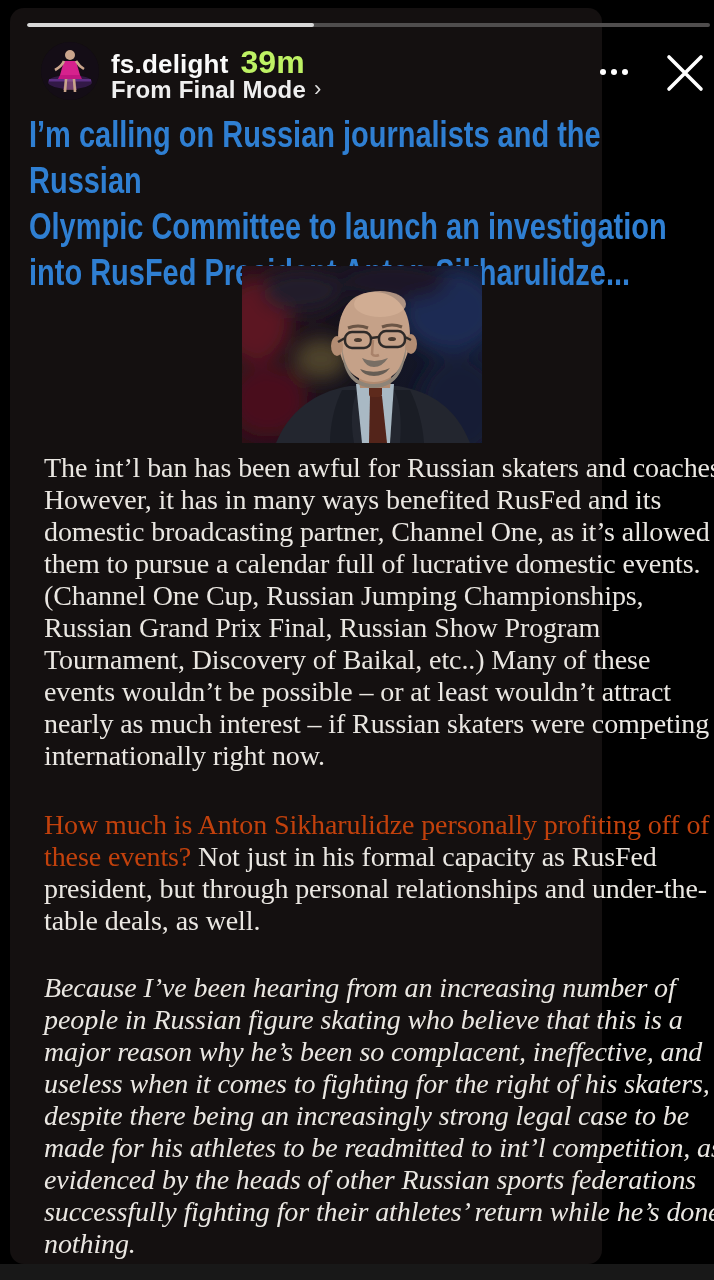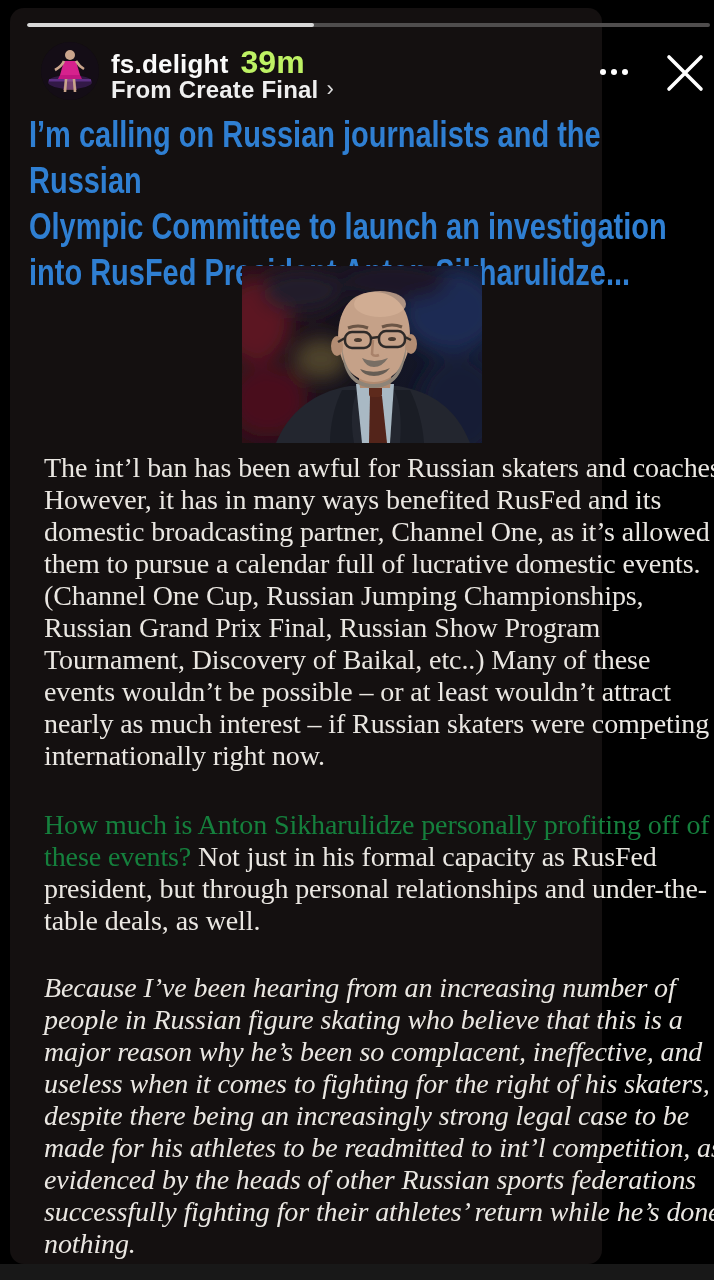--- a/index.html
+++ b/index.html
@@ -42,21 +42,21 @@
   .photo{position:absolute;left:232px;top:258px;width:240px;height:177px;
         overflow:hidden;background:#12101c;}
 
   
   .para{position:absolute;left:34px;width:684px;
         font-family:"Liberation Serif",serif;font-size:28px;line-height:32px;
         color:#eae7e2;letter-spacing:-0.1px;}
   #p1{top:444px;}
   #p2{top:801px;}
   #p3{top:964px;font-style:italic;}
-  .hl{color:#15803d;}
+  .hl{color:#c2410c;}
 </style>
 </head>
 <body>
 
 <div class="card">
 
   <div class="progress-track">
     <div class="progress-fill" style="width: 42%;"></div>
   </div>
 
@@ -75,21 +75,21 @@
       <path d="M25,37 L24,50 M33,37 L34,50" stroke="#c9a48b" stroke-width="2.6"></path>
     </svg>
   </div>
 
   <div class="hdr-line1">
     <span class="username">fs.delight</span>
     <span class="timestamp">39m</span>
   </div>
 
   <div class="hdr-line2">
-    <span>From Create Final</span>
+    <span>From Final Mode</span>
     <span class="chev">›</span>
   </div>
 
   <div class="more-btn">
     <span class="dot"></span>
     <span class="dot"></span>
     <span class="dot"></span>
   </div>
 
   <div class="close-btn">

